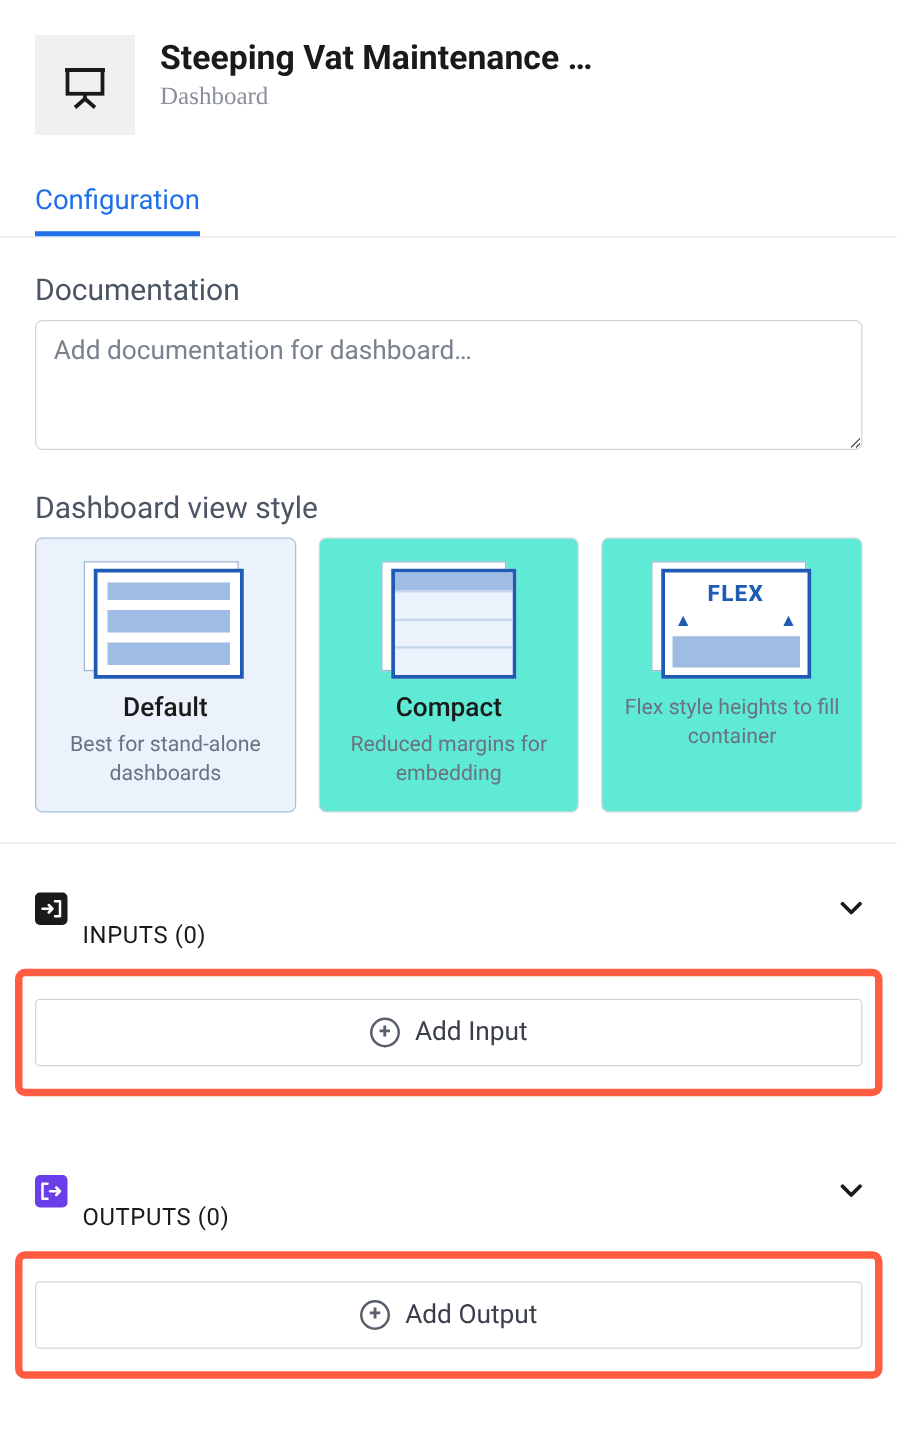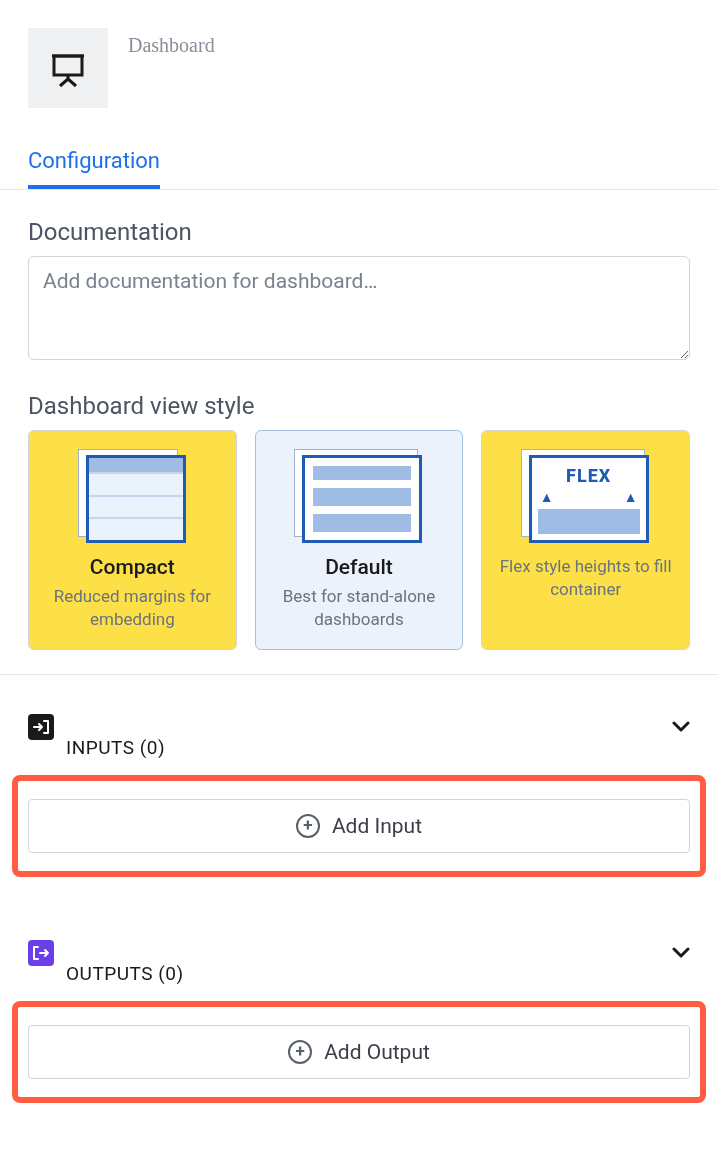--- a/index.html
+++ b/index.html
@@ -86,21 +86,21 @@
       gap: 18px;
       margin-top: 6px;
     }
     .view-card {
       flex: 1;
       border: 1px solid #d1d5db;
       border-radius: 6px;
       padding: 16px 12px 18px 12px;
       text-align: center;
       cursor: pointer;
-      background: #fde047;
+      background: #5eead4;
     }
     .view-card.selected {
       background: #ecf2fb;
       border-color: #a8c0e0;
     }
     .view-card-illustration {
       height: 98px;
       display: flex;
       align-items: center;
       justify-content: center;
@@ -327,63 +327,64 @@
   <div class="header-icon-box">
     <svg width="40" height="40" viewBox="0 0 40 40" fill="none">
       <rect x="6" y="8" width="28" height="19" stroke="#1a1a1a" stroke-width="3" fill="none"></rect>
       <line x1="4" y1="8" x2="36" y2="8" stroke="#1a1a1a" stroke-width="3"></line>
       <line x1="20" y1="27" x2="20" y2="31" stroke="#1a1a1a" stroke-width="3"></line>
       <line x1="20" y1="31" x2="12" y2="38" stroke="#1a1a1a" stroke-width="3"></line>
       <line x1="20" y1="31" x2="28" y2="38" stroke="#1a1a1a" stroke-width="3"></line>
     </svg>
   </div>
   <div class="header-text">
+    <div class="header-title">Steeping Vat Maintenance …</div>
     <div class="header-subtitle">Dashboard</div>
   </div>
 </div>
 
 <div class="tabs">
   <div class="tab">Configuration</div>
 </div>
 
 <div class="section">
   <div class="field-label">Documentation</div>
   <textarea class="textarea" placeholder="Add documentation for dashboard…" style=""></textarea>
 
   <div class="field-label">Dashboard view style</div>
   <div class="view-style-grid">
+    <div class="view-card selected">
+      <div class="view-card-illustration">
+        <div class="illus-default">
+          <div class="back"></div>
+          <div class="front">
+            <div class="bar first"></div>
+            <div class="bar"></div>
+            <div class="bar"></div>
+          </div>
+        </div>
+      </div>
+      <div class="view-card-title">Default</div>
+      <div class="view-card-desc">Best for stand-alone dashboards</div>
+    </div>
+
     <div class="view-card">
       <div class="view-card-illustration">
         <div class="illus-compact">
           <div class="back"></div>
           <div class="front">
             <div class="row first"></div>
             <div class="row"></div>
             <div class="row"></div>
             <div class="row"></div>
           </div>
         </div>
       </div>
       <div class="view-card-title">Compact</div>
       <div class="view-card-desc">Reduced margins for embedding</div>
-    </div>
-
-    <div class="view-card selected">
-      <div class="view-card-illustration">
-        <div class="illus-default">
-          <div class="back"></div>
-          <div class="front">
-            <div class="bar first"></div>
-            <div class="bar"></div>
-            <div class="bar"></div>
-          </div>
-        </div>
-      </div>
-      <div class="view-card-title">Default</div>
-      <div class="view-card-desc">Best for stand-alone dashboards</div>
     </div>
 
     <div class="view-card">
       <div class="view-card-illustration">
         <div class="illus-stretch">
           <div class="back"></div>
           <div class="front">
             <div class="flex-row">
                 <span class="flex-label">FLEX</span>
               </div>

